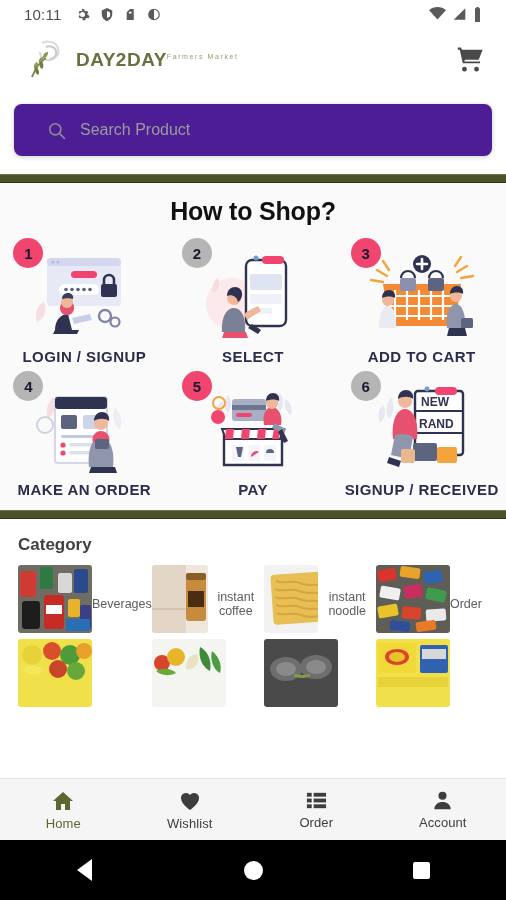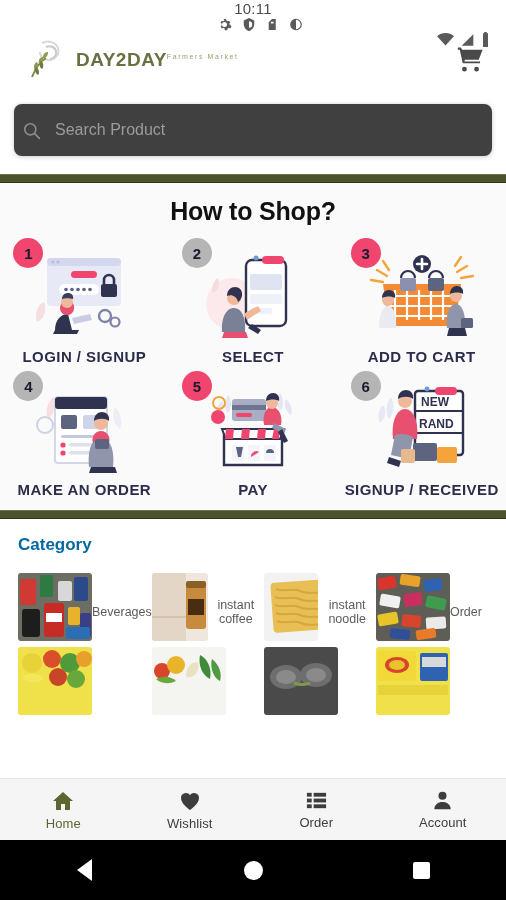--- a/index.html
+++ b/index.html
@@ -7,21 +7,21 @@
     width: 506px; height: 900px;
     font-family: "Liberation Sans", sans-serif;
     background: #ffffff;
     overflow: hidden;
   }
   .phone { position: relative; width: 506px; height: 900px; background:#fff; }
 
   
   .statusbar {
     height: 28px; display: flex; align-items: center;
-    padding: 0 16px; background: #ffffff; flex-direction: column;
+    padding: 0 24px; background: #ffffff;
   }
   .sb-time { font-size: 15px; color: #4d4d4d; font-weight: 400; letter-spacing:.2px; }
   .sb-icons-left { display:flex; align-items:center; gap:10px; margin-left:14px; }
   .sb-icons-right { margin-left:auto; display:flex; align-items:center; gap:6px; }
   .sb-ic { display:block; fill:#5a5a5a; }
 
   
   .appbar {
     height: 62px; display:flex; align-items:center;
     padding: 0 16px; background:#fff;
@@ -31,23 +31,23 @@
   .logo-text { display:flex; flex-direction:row; line-height:1; }
   .logo-title { font-size:19px; font-weight:700; color:#6b7042; letter-spacing:.5px;
                 font-family:"Liberation Sans", sans-serif; }
   .logo-sub { font-size:7px; color:#9aa06f; letter-spacing:1.6px; margin-top:3px; }
   .appbar-spacer { flex:1; }
   .cart-btn { width:40px; height:40px; display:flex; align-items:center; justify-content:center; }
 
   
   .search-zone { padding: 14px 14px 18px 14px; background:#fff; }
   .search-box {
-    height:52px; background:#404040; border-radius:8px;
+    height:52px; background:#4c1d95; border-radius:8px;
     box-shadow: 0 1px 5px rgba(0,0,0,.20), 0 0 1px rgba(0,0,0,.12);
-    display:flex; align-items:center; padding:0 8px; gap:14px;
+    display:flex; align-items:center; padding:0 33px; gap:14px;
   }
   .search-ph { font-size:16px; color:#9b9b9b; }
 
   
   .band { height:9px; background:#4c5229; width:100%;
           border-top:1px solid #6e7547; border-bottom:1px solid #2f3317; }
 
   
   .howto {
     background:#fafafa; padding: 14px 0 12px 0;
@@ -68,21 +68,21 @@
   .badge.pink { background:#f0456e; color:#1a1a2e; }
   .badge.gray { background:#b5b5b5; color:#1a1a2e; }
   .step-label {
     margin-top:8px; font-size:15px; font-weight:700; color:#2b2d4a;
     letter-spacing:.45px; text-align:left;
   }
   .illus { position:absolute; inset:0; }
 
   
   .cat-section { padding: 16px 18px 0 18px; background:#fff; }
-  .cat-title { font-size:17px; font-weight:700; color:#0369a1; margin-bottom:18px; }
+  .cat-title { font-size:17px; font-weight:700; color:#404040; margin-bottom:10px; }
   .cat-grid { display:grid; grid-template-columns:repeat(4,1fr); row-gap:6px; }
   .cat-cell { display:flex; flex-direction:row; align-items:center; }
   .cat-thumb { width:74px; height:68px; border-radius:3px; overflow:hidden; position:relative; }
   .cat-name { margin-top:9px; font-size:12.5px; color:#5c5c5c; text-align:center; }
 
   
   .bottomnav {
     position:absolute; left:0; right:0; bottom:60px; height:62px;
     background:#f5f5f5; display:flex; align-items:center;
     border-top:1px solid #e4e4e4;

